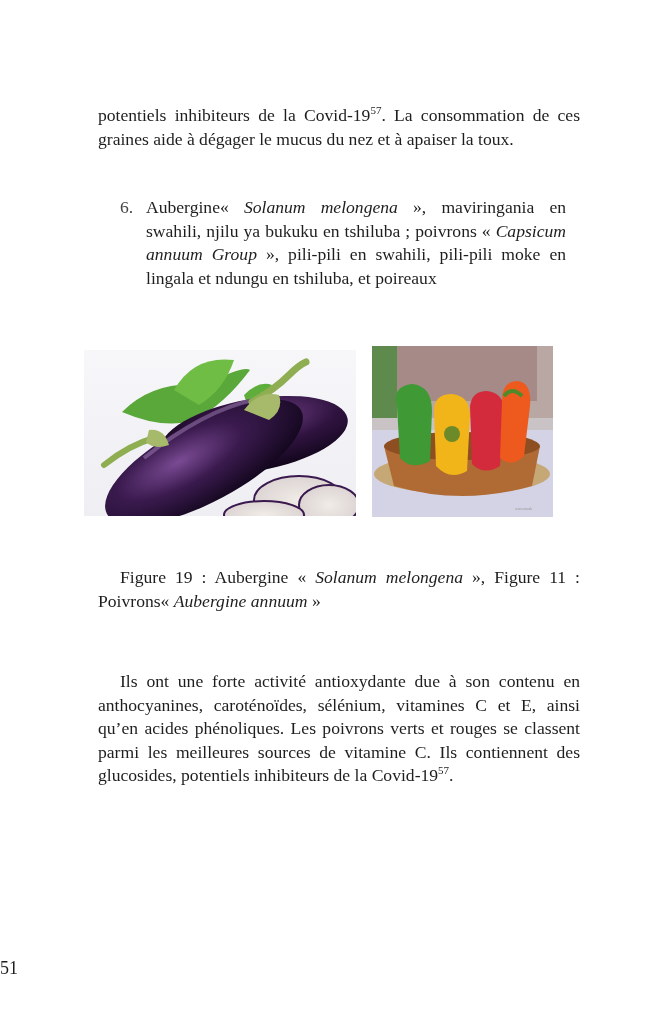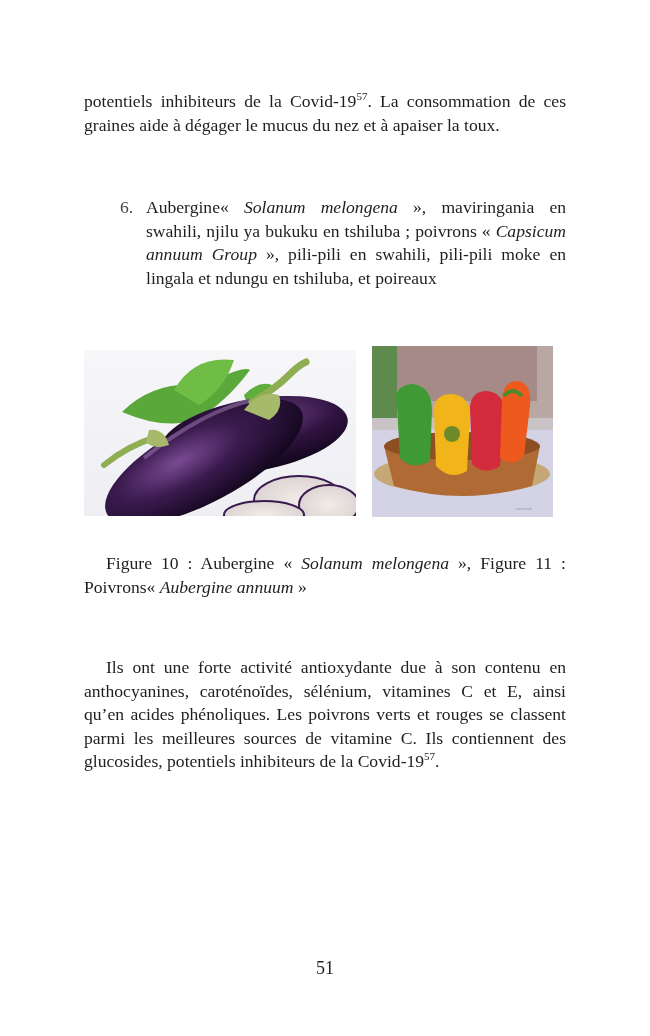--- a/index.html
+++ b/index.html
@@ -1,28 +1,28 @@
 <!DOCTYPE html>
 <html><head>
 <meta charset="utf-8">
 <style>
   html, body { margin:0; padding:0; background:#ffffff; }
   body { width:650px; height:1036px; position:relative; overflow:hidden;
          font-family:"Liberation Serif", "DejaVu Serif", serif; color:#1e1e1e; }
   .p { position:absolute; left:84px; width:482px; font-size:17.6px; line-height:23.5px;
-       text-align:justify; text-align-last:left; margin:0; }
+       text-align:justify; text-align-last:left; margin:14px; }
   .p sup { font-size:11px; line-height:0; vertical-align:super; }
   .indent { text-indent:22px; }
   .item { position:absolute; left:114px; width:452px; font-size:17.6px; line-height:23.5px;
           text-align:justify; text-align-last:left; }
   .item .num { position:absolute; left:6px; top:0; color:#444; }
   .item .body { margin-left:32px; display:block; }
   i { font-style:italic; }
   .fig { position:absolute; overflow:hidden; }
-  .pagenum { position:absolute; top:958px; left:0; width:650px; text-align:center; font-size:18px; }
+  .pagenum { position:absolute; top:958px; left:0; width:650px; text-align:left; font-size:18px; }
 </style>
 </head>
 <body>
 
 <p class="p" style="top:90px;"><span>potentiels inhibiteurs de la Covid-19</span><sup>57</sup><span>. La consommation de ces graines aide à dégager le mucus du nez et à apaiser la toux.</span></p>
 
 <div class="item" style="top:196px;">
   <span class="num">6.</span>
   <span class="body"><span>Aubergine« </span><i>Solanum melongena</i><span> », maviringania en swahili, njilu ya bukuku en tshiluba ; poivrons « </span><i>Capsicum annuum Group</i><span> », pili-pili en swahili, pili-pili moke en lingala et ndungu en tshiluba, et poireaux</span></span>
 </div>
@@ -79,17 +79,17 @@
     <path d="M25 60 Q20 40 40 38 Q60 40 60 65 L58 115 Q40 125 28 112Z" fill="#3f9a35"></path>
     <path d="M62 65 Q62 48 80 48 Q98 50 98 70 L95 125 Q78 135 64 120Z" fill="#f1b51a"></path>
     <circle cx="80" cy="88" r="8" fill="#6d8a2a"></circle>
     <path d="M98 60 Q100 45 115 45 Q132 47 132 65 L128 120 Q112 130 100 118Z" fill="#d32b3b"></path>
     <path d="M130 55 Q130 35 145 35 Q160 36 158 60 L152 110 Q140 122 128 112Z" fill="#ee5a1e"></path>
     <path d="M132 50 Q140 40 150 50" stroke="#4f8a2a" stroke-width="4" fill="none"></path>
     <text x="160" y="164" font-size="4" fill="#999" text-anchor="end">watermark</text>
   </svg>
 </div>
 
-<p class="p indent" style="top:552px;"><span>Figure 10 : Aubergine « </span><i>Solanum melongena</i><span> », Figure 11 : Poivrons« </span><i>Aubergine annuum</i><span>  »</span></p>
+<p class="p indent" style="top:552px;"><span>Figure 19 : Aubergine « </span><i>Solanum melongena</i><span> », Figure 11 : Poivrons« </span><i>Aubergine annuum</i><span>  »</span></p>
 
 <p class="p indent" style="top:656px;"><span>Ils ont une forte activité antioxydante due à son contenu en anthocyanines, caroténoïdes, sélénium, vitamines C et E, ainsi qu’en acides phénoliques. Les poivrons verts et rouges se classent parmi les meilleures sources de vitamine C. Ils contiennent des glucosides, potentiels inhibiteurs de la Covid-19</span><sup>57</sup><span>.</span></p>
 
 <div class="pagenum">51</div>
 
 </body></html>

